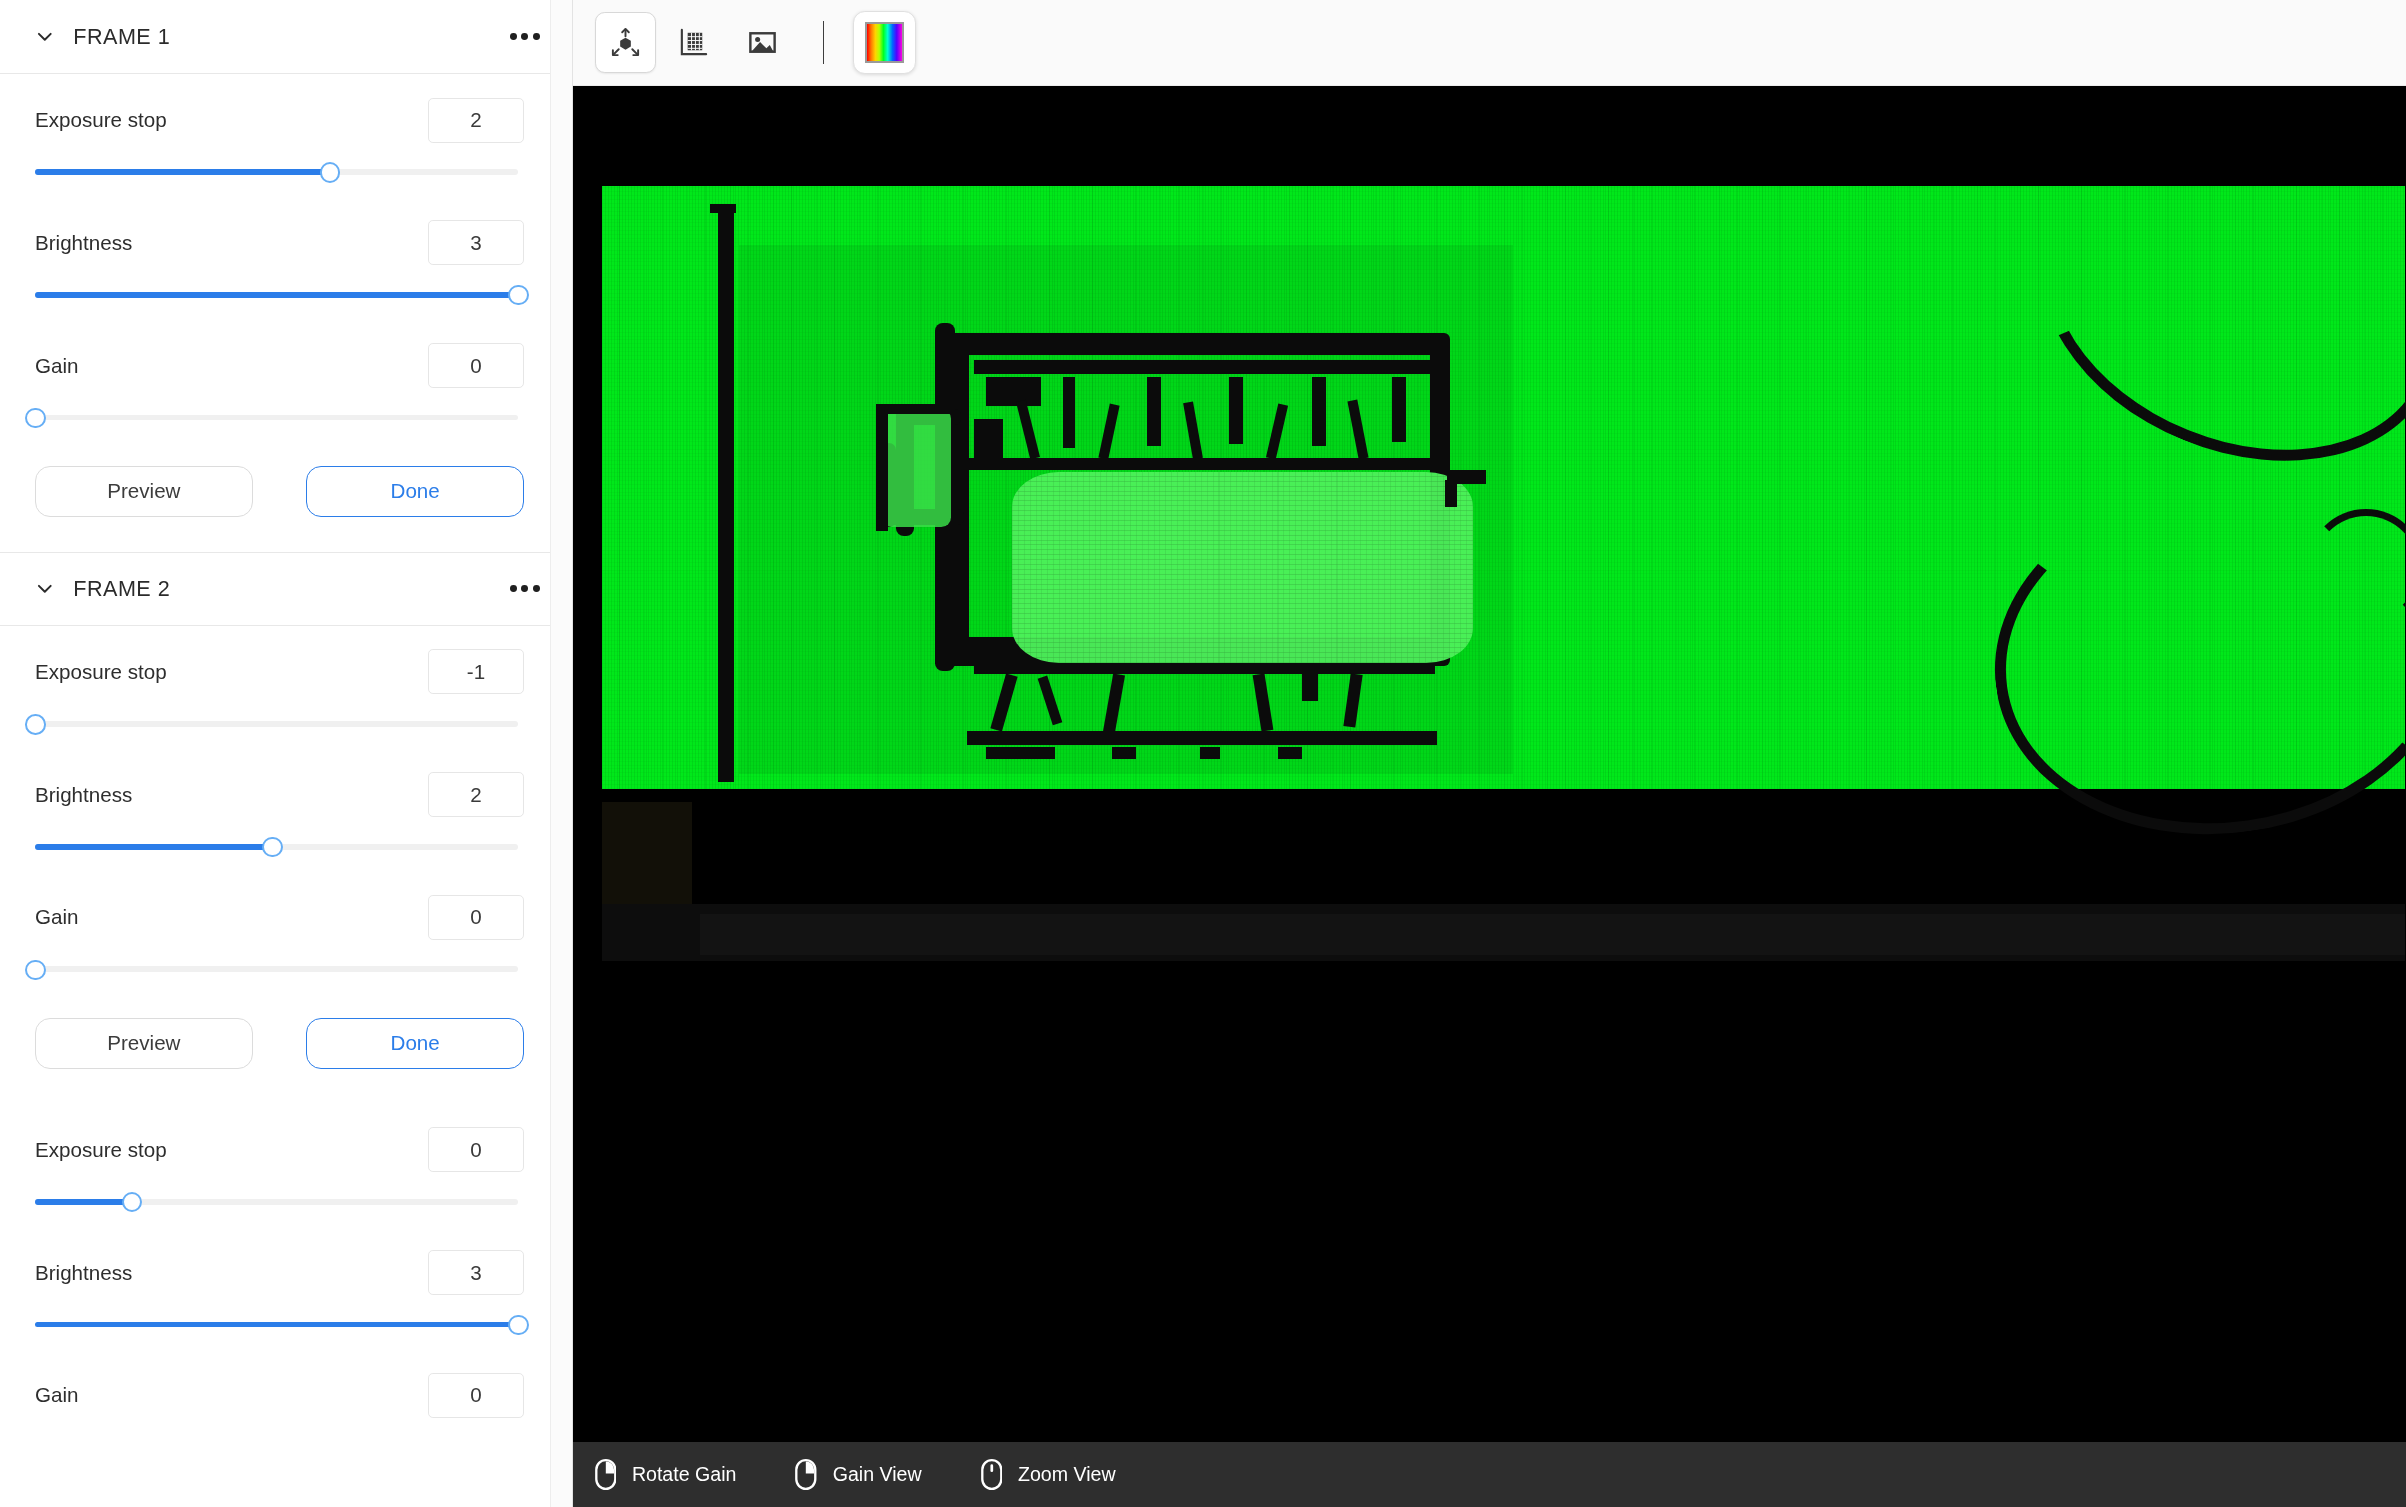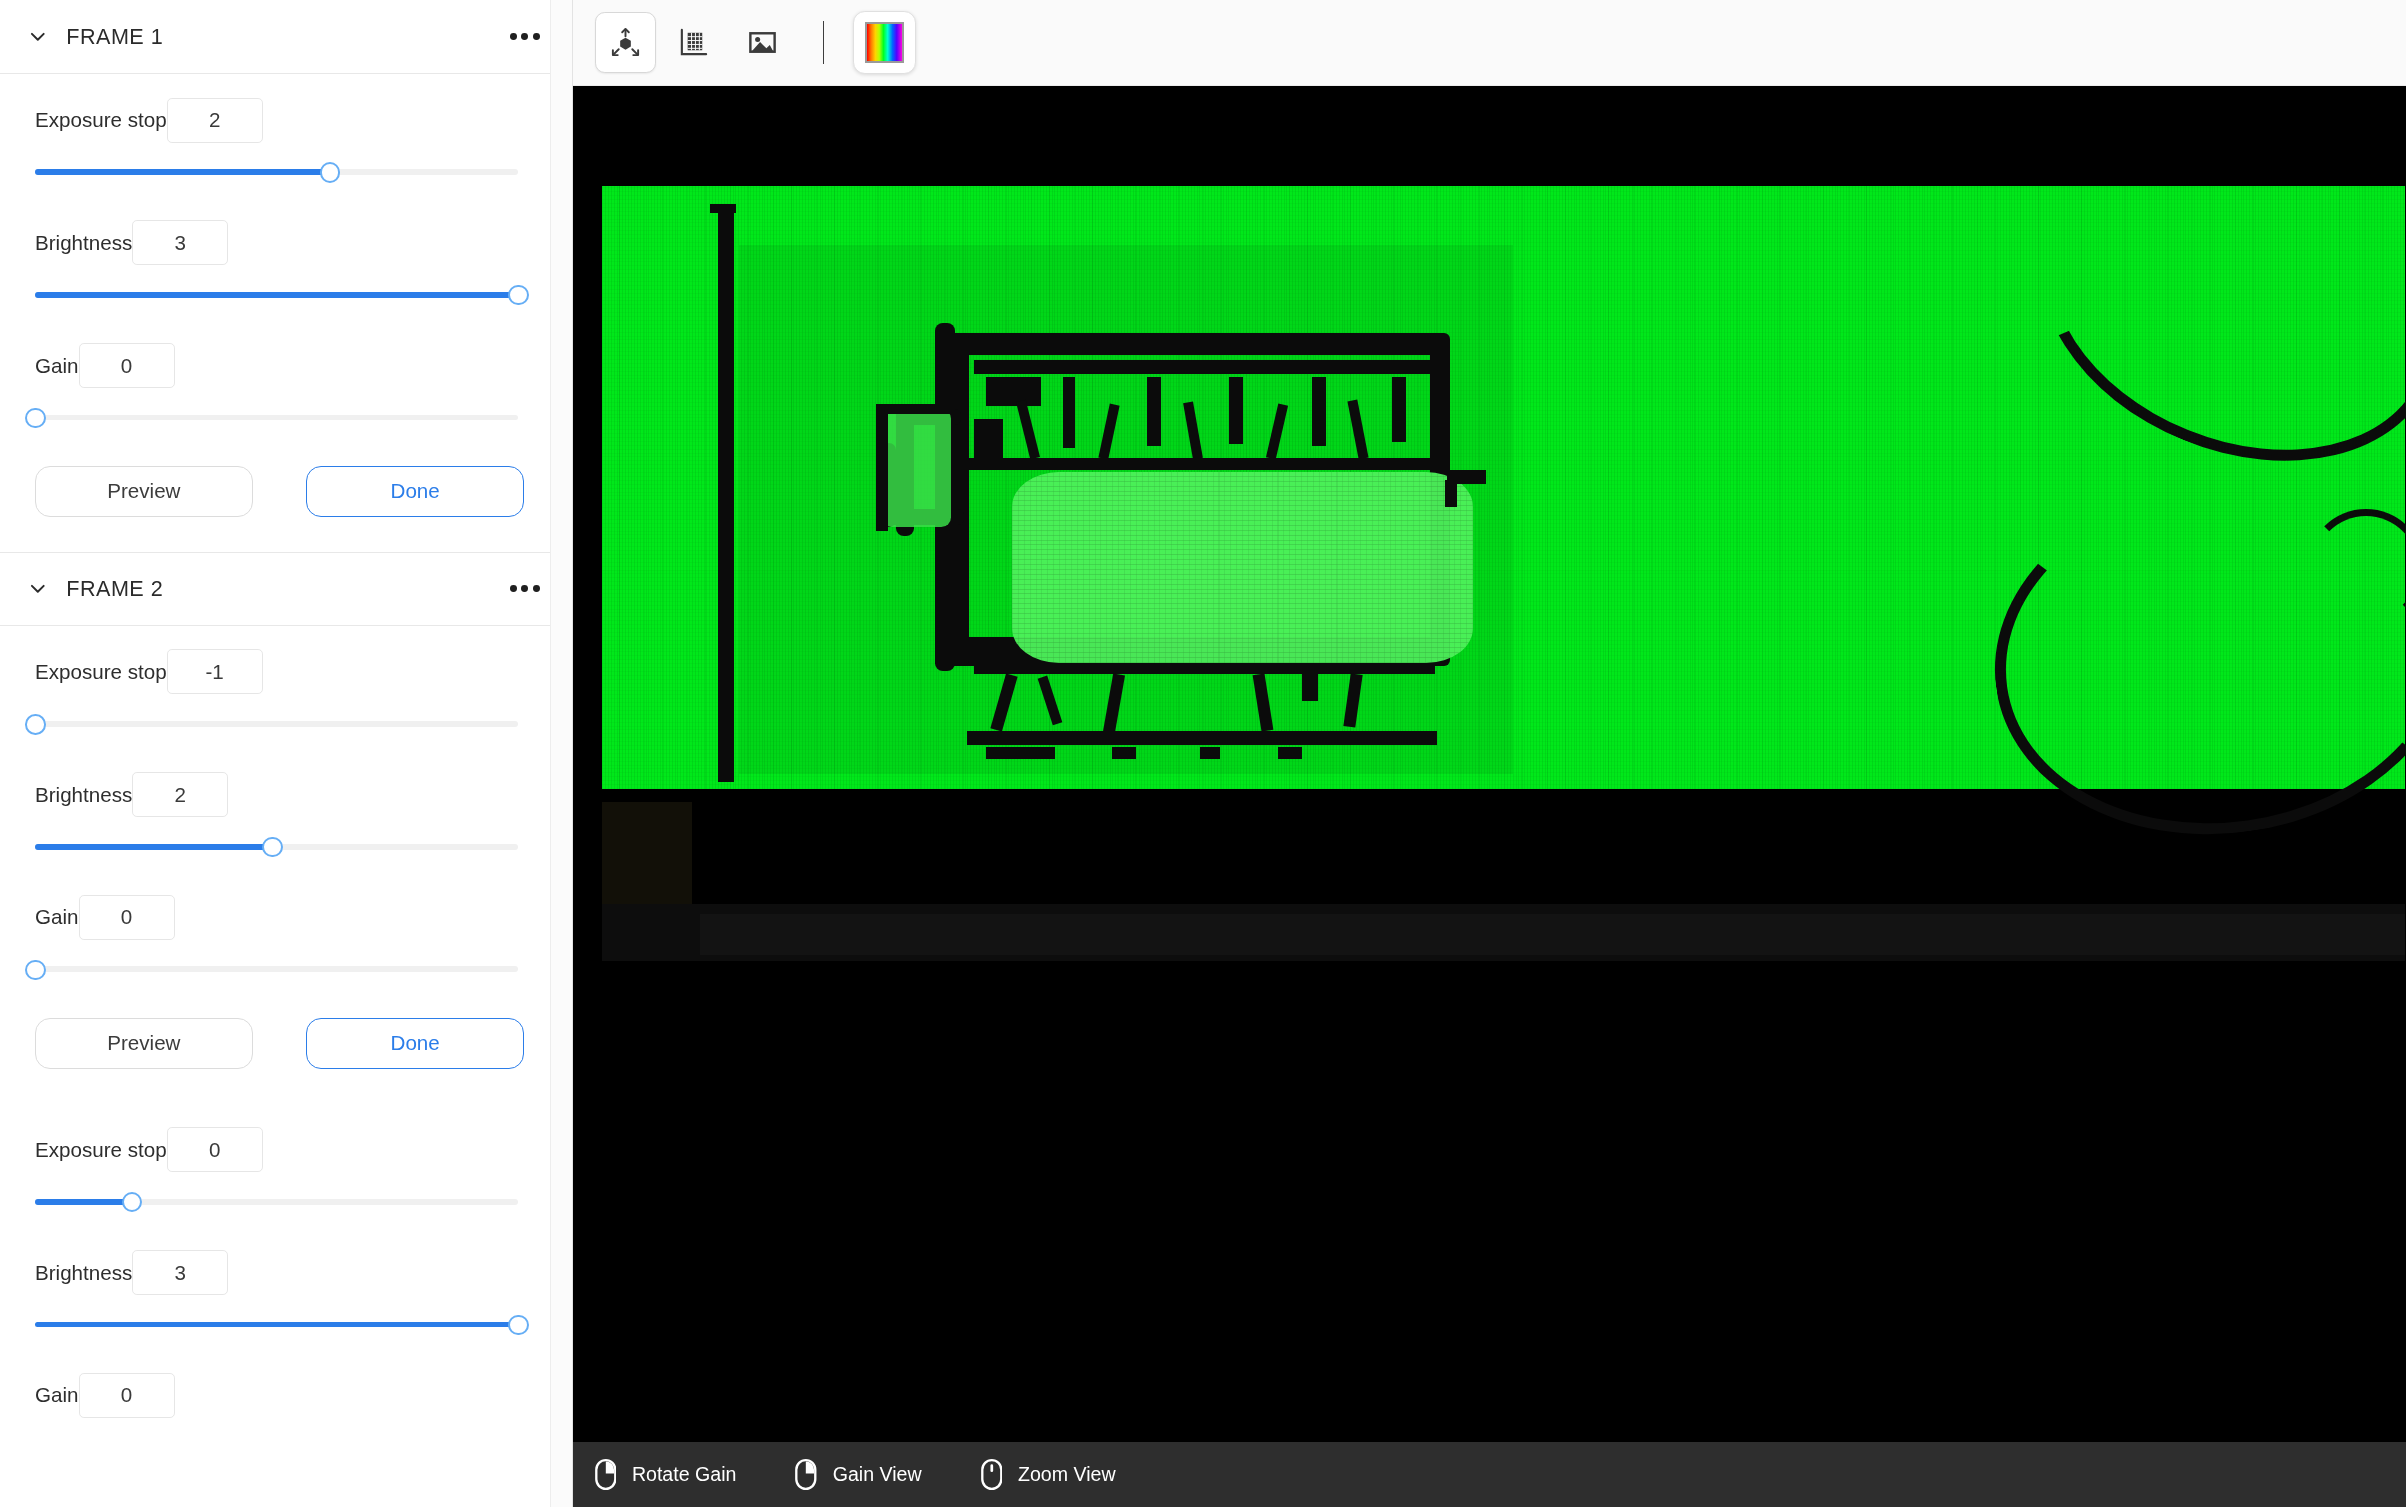--- a/index.html
+++ b/index.html
@@ -21,21 +21,21 @@
   }
   .panel-scroll {
     width: 573px; height: 1507px;
     overflow: hidden;
     position: relative;
   }
   .frame-block { background:#fff; }
   .frame-header {
     height: 74px;
     display: flex; align-items: center;
-    padding: 0 29px 0 25px;
+    padding: 0 29px 0 32px;
     border-top: 1px solid #e8e8e8;
     border-bottom: 1px solid #e8e8e8;
     background: #fff;
   }
   .frame-block:first-child .frame-header { border-top: none; }
   .chev {
     width: 25.5px; height: 25.5px;
     display:flex; align-items:center; justify-content:center;
     color:#2b2b2b; flex: none;
   }
@@ -50,21 +50,21 @@
   .frame-more {
     margin-left: auto;
     display:flex; align-items:center; gap:4.9px;
     padding: 5.9px 3.9px;
   }
   .frame-more i { width:6.9px; height:6.9px; border-radius:50%; background:#1f1f1f; display:block; }
 
   .frame-body { padding: 23.5px 49px 35px 35px; }
 
   .ctl-row {
-    display:flex; align-items:center; 
+    display:flex; align-items:center; justify-content:space-between;
     margin-bottom: 11.8px;
   }
   .ctl-label {
     font-size: 20.6px;
     color: #2e2e2e;
   }
   .ctl-value {
     width: 96px; height: 45px;
     border: 1px solid #e6e6e6;
     border-radius: 4.9px;

